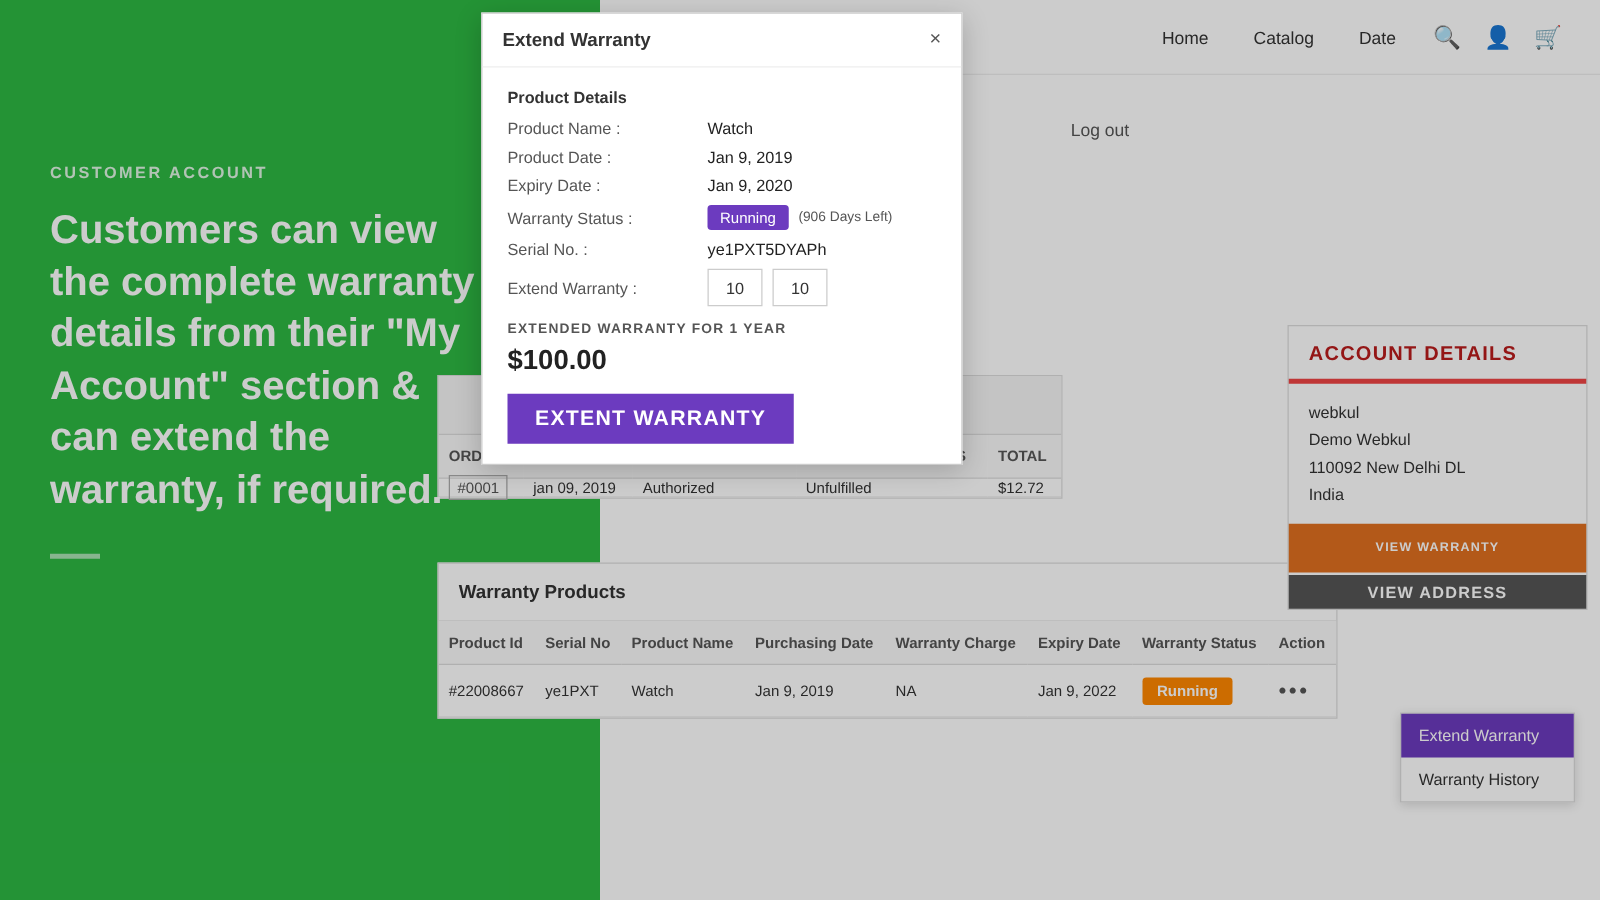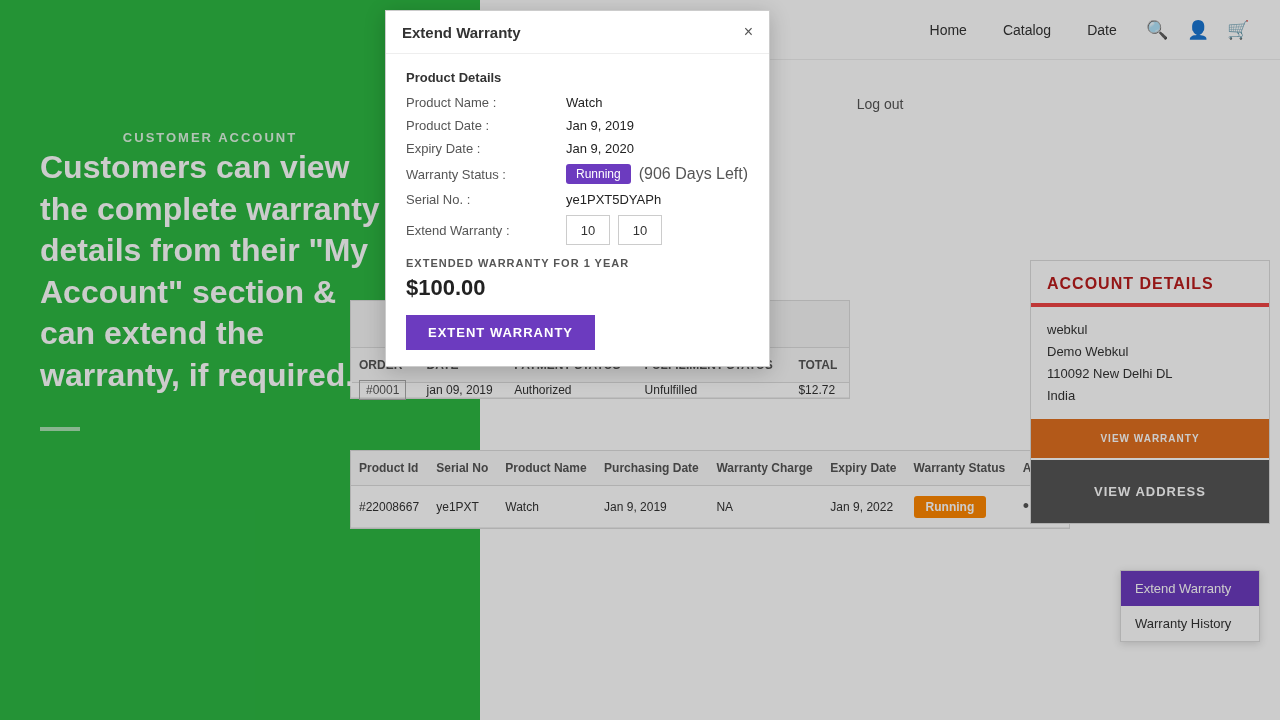--- a/index.html
+++ b/index.html
@@ -36,23 +36,22 @@
       position: absolute;
       left: 40px; top: 130px;
       width: 340px;
       z-index: 2;
     }
     .customer-account-label {
       color: rgba(255,255,255,0.85);
       font-size: 13px;
       font-weight: bold;
       letter-spacing: 2px;
-      margin-bottom: 2px;
+      margin-bottom: 18px;
       text-transform: uppercase;
-      text-align: center;
     }
     .left-panel-text {
       color: #fff;
       font-size: 32px;
       font-weight: bold;
       line-height: 1.3;
       margin-bottom: 30px;
     }
     .left-panel-divider {
       width: 40px;
@@ -151,21 +150,21 @@
       border: none;
       width: 100%;
     }
     .view-address-btn {
       display: block;
       background: #555;
       color: #fff;
       font-weight: bold;
       font-size: 13px;
       text-align: center;
-      padding: 24px;
+      padding: 6px;
       letter-spacing: 1px;
       cursor: pointer;
       border: none;
       width: 100%;
       margin-top: 2px;
     }
 
     
     .order-history-panel {
       position: absolute;
@@ -348,21 +347,21 @@
     .running-status {
       background: #6c3bbf;
       color: #fff;
       padding: 3px 10px;
       border-radius: 3px;
       font-size: 12px;
       margin-right: 8px;
     }
     .days-left {
       color: #555;
-      font-size: 16px;
+      font-size: 11px;
     }
     .extend-warranty-inputs {
       display: flex;
       gap: 8px;
       align-items: center;
       border-radius: 10px;
     }
     .extend-input {
       width: 44px;
       height: 30px;
@@ -381,21 +380,21 @@
     .price-display {
       font-size: 22px;
       font-weight: bold;
       color: #222;
       margin-bottom: 14px;
     }
     .extent-warranty-btn {
       background: #6c3bbf;
       color: #fff;
       font-weight: bold;
-      font-size: 13px;
+      font-size: 17px;
       padding: 10px 22px;
       border: none;
       cursor: pointer;
       letter-spacing: 1px;
     }
   </style>
 </head>
 <body>
 
 <div class="green-bg">
@@ -459,20 +458,21 @@
           <td>jan 09, 2019</td>
           <td>Authorized</td>
           <td>Unfulfilled</td>
           <td>$12.72</td>
         </tr>
       </tbody>
     </table>
   </div>
 
   <div class="warranty-products-panel">
+    <div class="warranty-products-title">Warranty Products</div>
     <table class="warranty-table">
       <thead>
         <tr>
           <th>Product Id</th>
           <th>Serial No</th>
           <th>Product Name</th>
           <th>Purchasing Date</th>
           <th>Warranty Charge</th>
           <th>Expiry Date</th>
           <th>Warranty Status</th>

